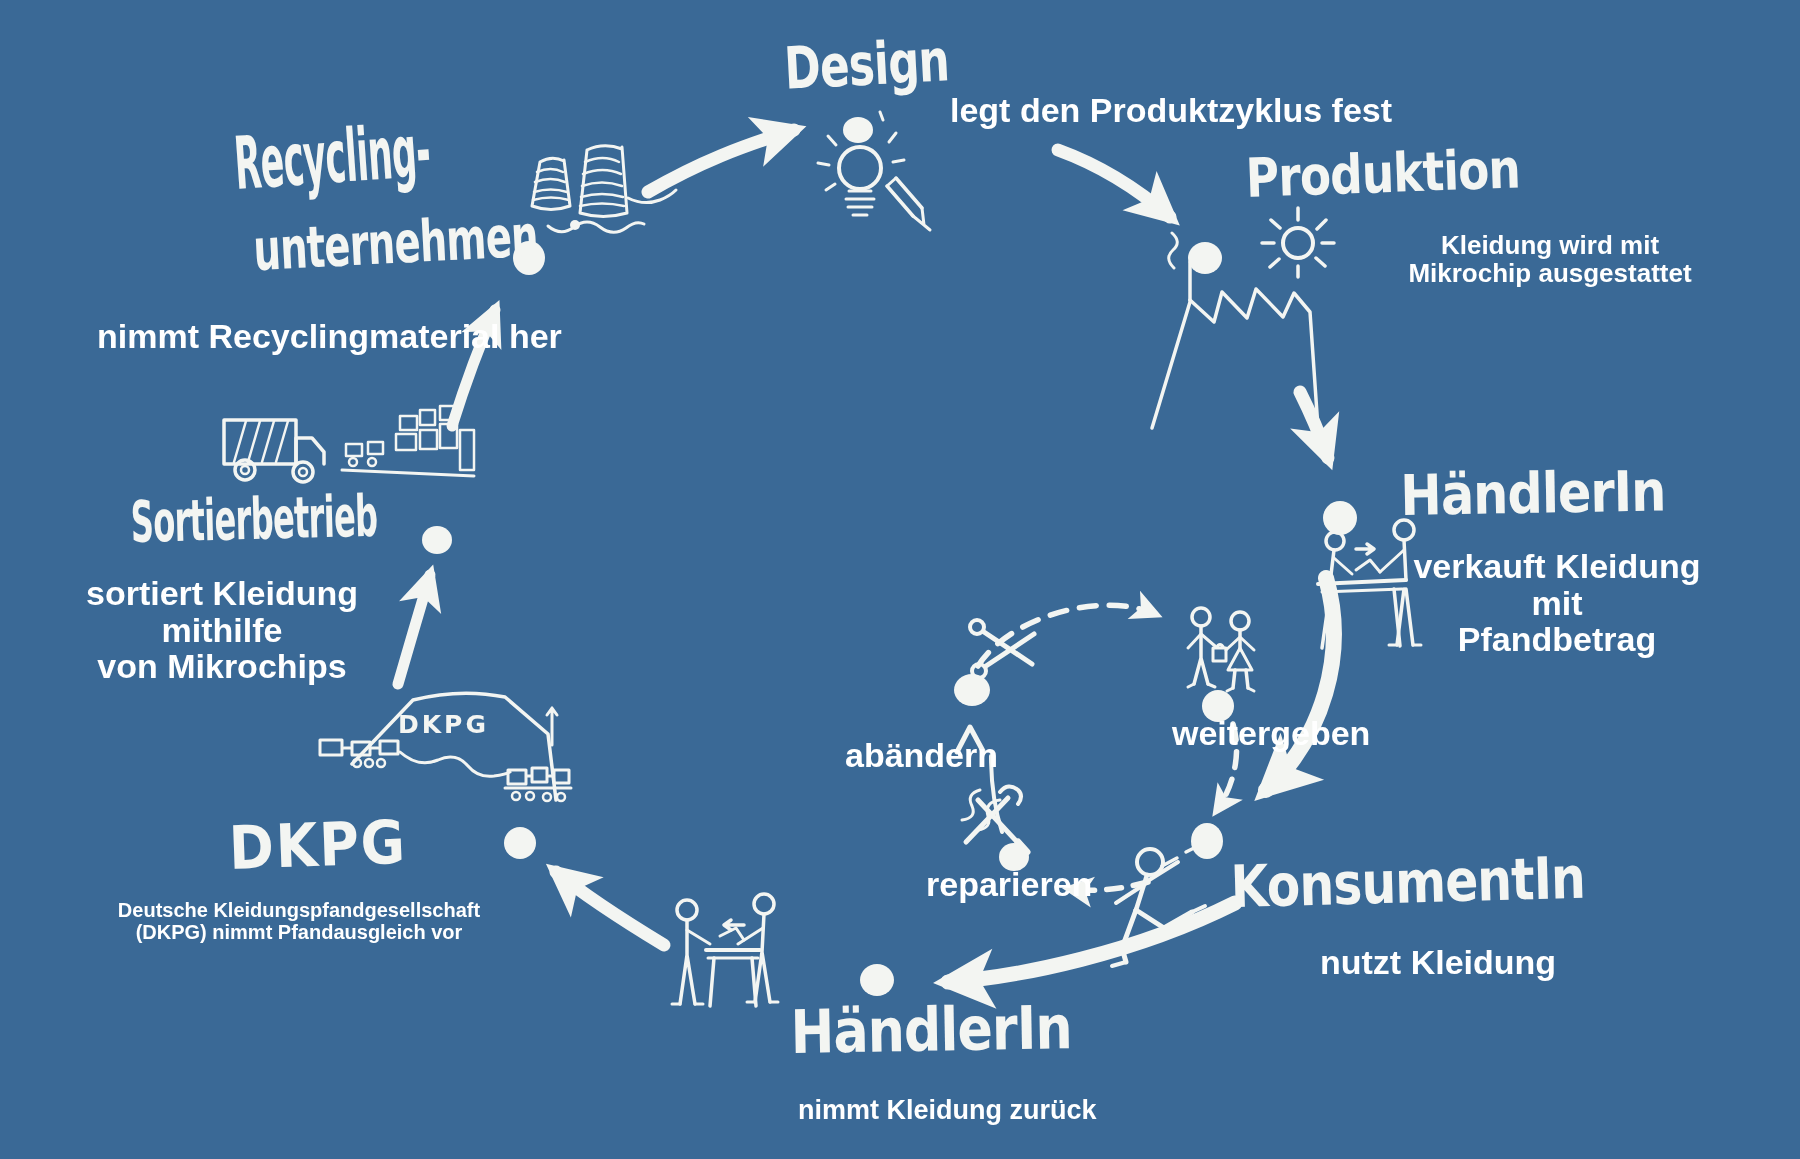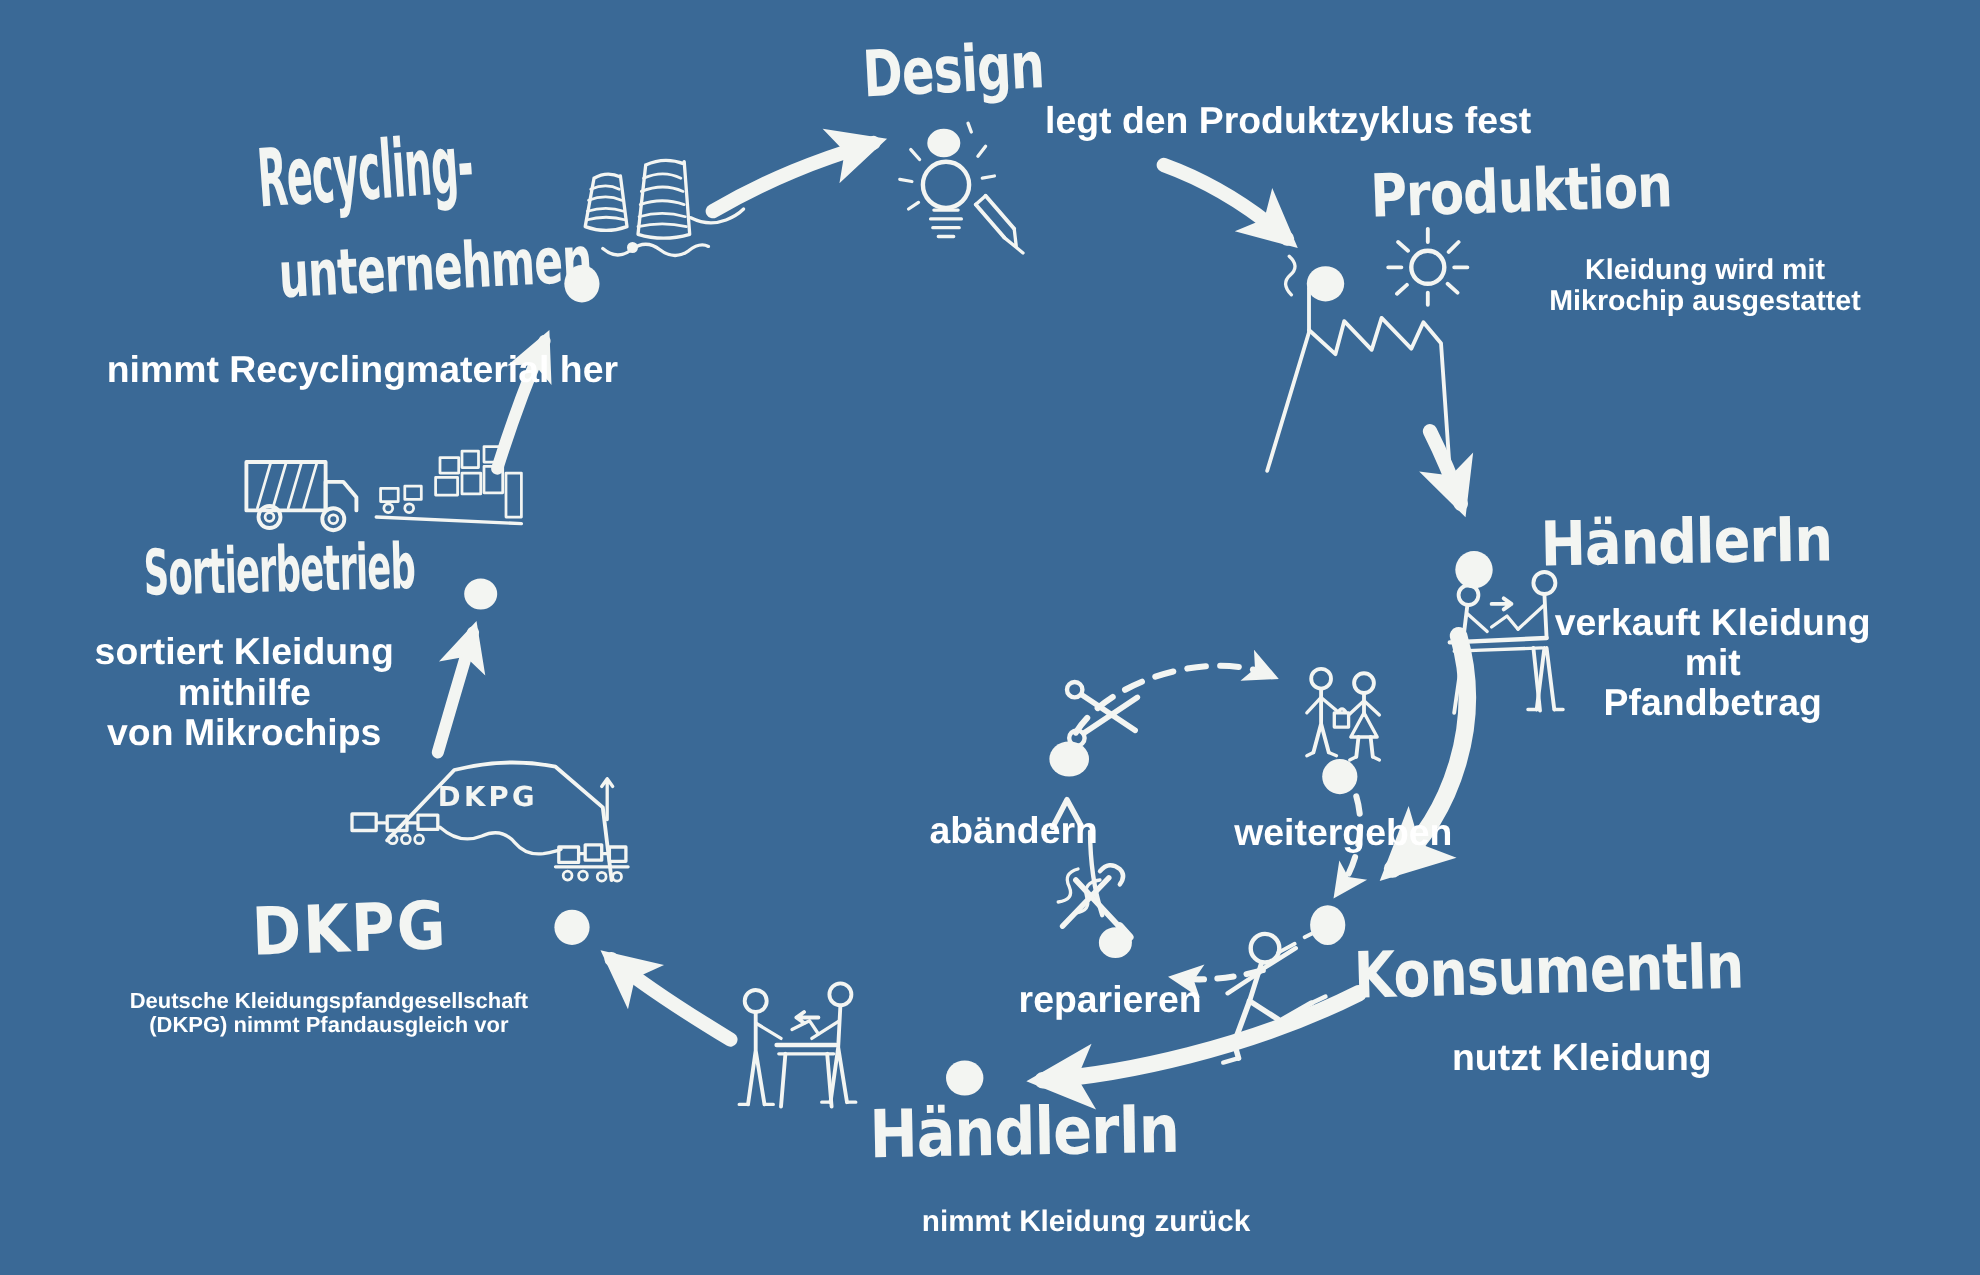--- a/index.html
+++ b/index.html
@@ -23,27 +23,27 @@
   .t-haendler2{left:790px;top:1002px;font-size:60px;transform:rotate(-1deg) scale(.87,1);}
   .t-dkpg{left:228px;top:818px;font-size:60px;letter-spacing:2px;transform:rotate(-2deg) scale(.9,1);}
   .t-sortier{left:130px;top:494px;font-size:44px;transform:rotate(-1.5deg) scale(.73,1.3);}
   .t-recyc1{left:232px;top:128px;font-size:56px;transform:rotate(-4deg) scale(.62,1.3);}
   .t-recyc2{left:252px;top:222px;font-size:50px;transform:rotate(-3deg) scale(.77,1.15);}
   
   .sub-design{left:950px;top:92px;}
   .sub-produktion{left:1390px;top:231px;width:320px;font-size:26px;}
   .sub-haendler1{left:1412px;top:548px;width:290px;}
   .sub-konsument{left:1320px;top:944px;text-align:right;}
-  .sub-haendler2{left:798px;top:1096px;font-size:27px;margin-left:40px;}
+  .sub-haendler2{left:798px;top:1096px;font-size:27px;}
   .sub-dkpg{left:70px;top:900px;width:458px;font-size:20px;}
   .sub-sortier{left:72px;top:575px;width:300px;}
   .sub-recycling{left:97px;top:318px;}
   .lbl-abaendern{left:845px;top:737px;width:140px;text-align:right;white-space:normal;}
-  .lbl-weitergeben{left:1122px;top:715px;width:160px;text-align:left;white-space:normal;margin-top:24px;}
-  .lbl-reparieren{left:926px;top:866px;width:150px;text-align:center;white-space:normal;margin-top:25px;}
+  .lbl-weitergeben{left:1172px;top:715px;width:160px;text-align:left;white-space:normal;}
+  .lbl-reparieren{left:926px;top:866px;width:150px;text-align:center;white-space:normal;}
 </style>
 </head>
 <body>
 
 <div class="canvas">
 
   <svg class="artwork" width="1800" height="1159" viewBox="0 0 1800 1159">
     <defs>
       <marker id="ah" markerUnits="strokeWidth" markerWidth="4.6" markerHeight="4.6" refX="3.4" refY="2.3" orient="auto">
         <path d="M0.3,0.3 L4.4,2.3 L0.3,4.3 L1.3,2.3 z" fill="#f3f5f2"></path>

